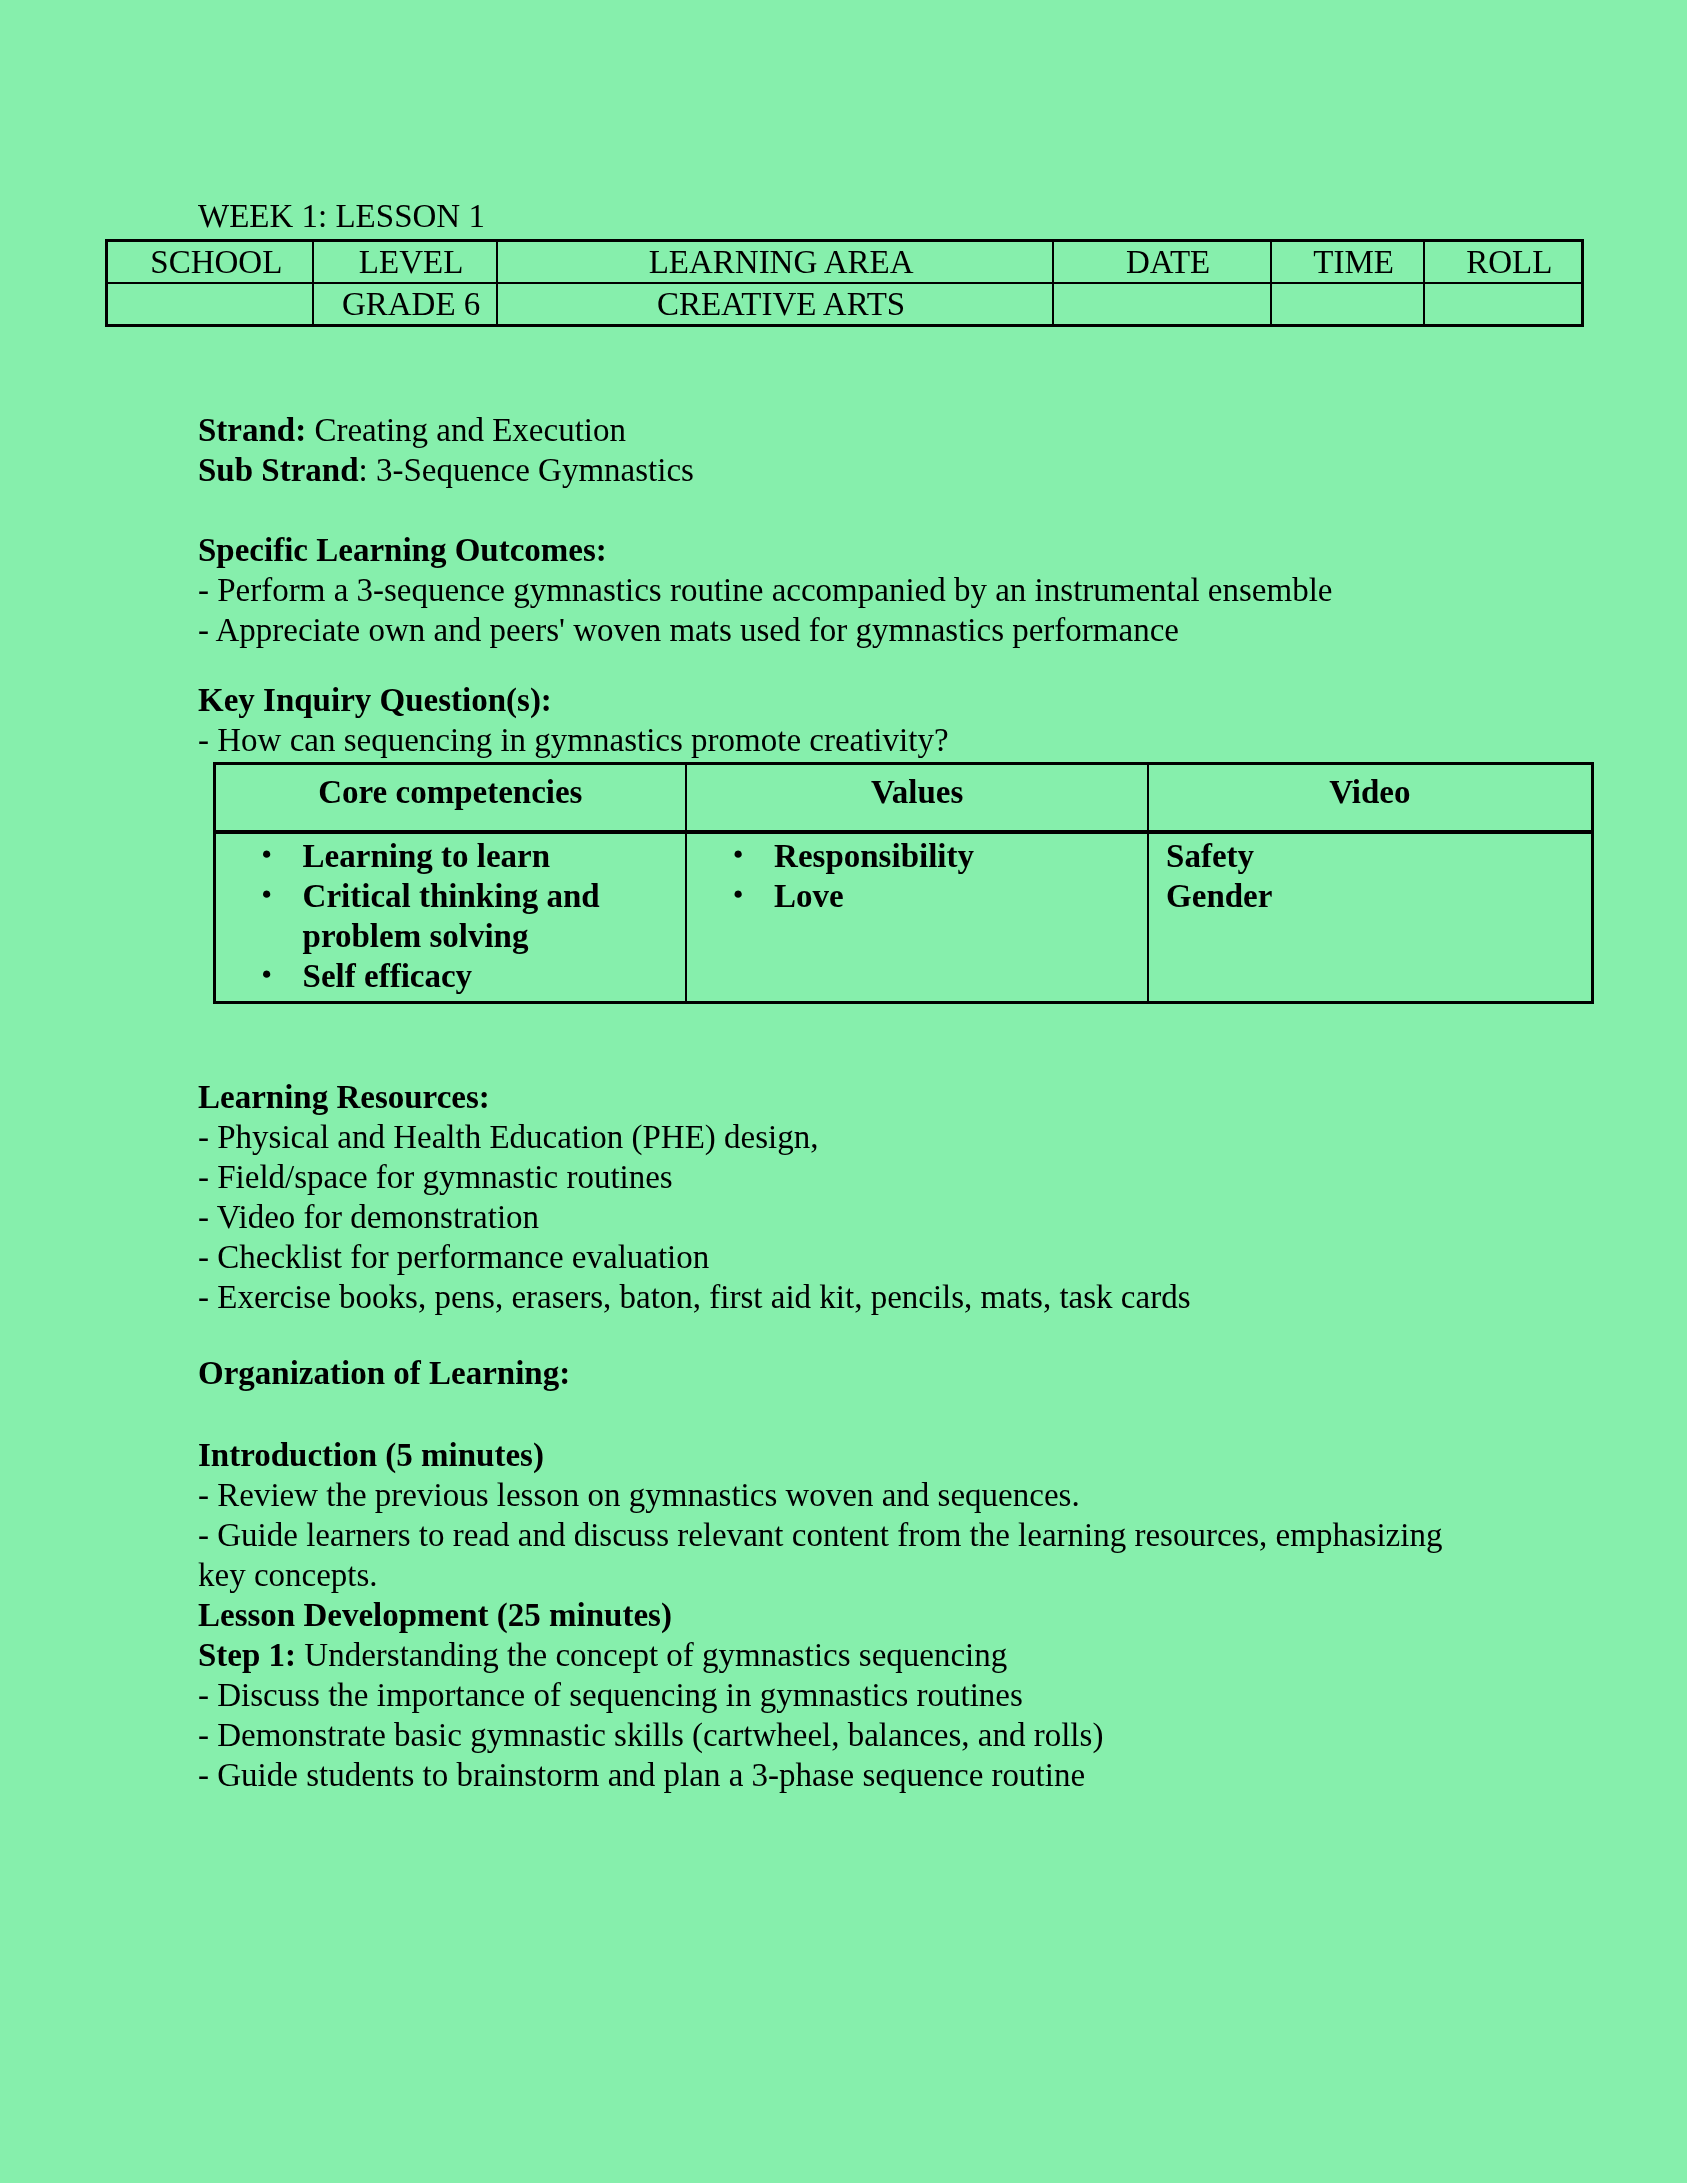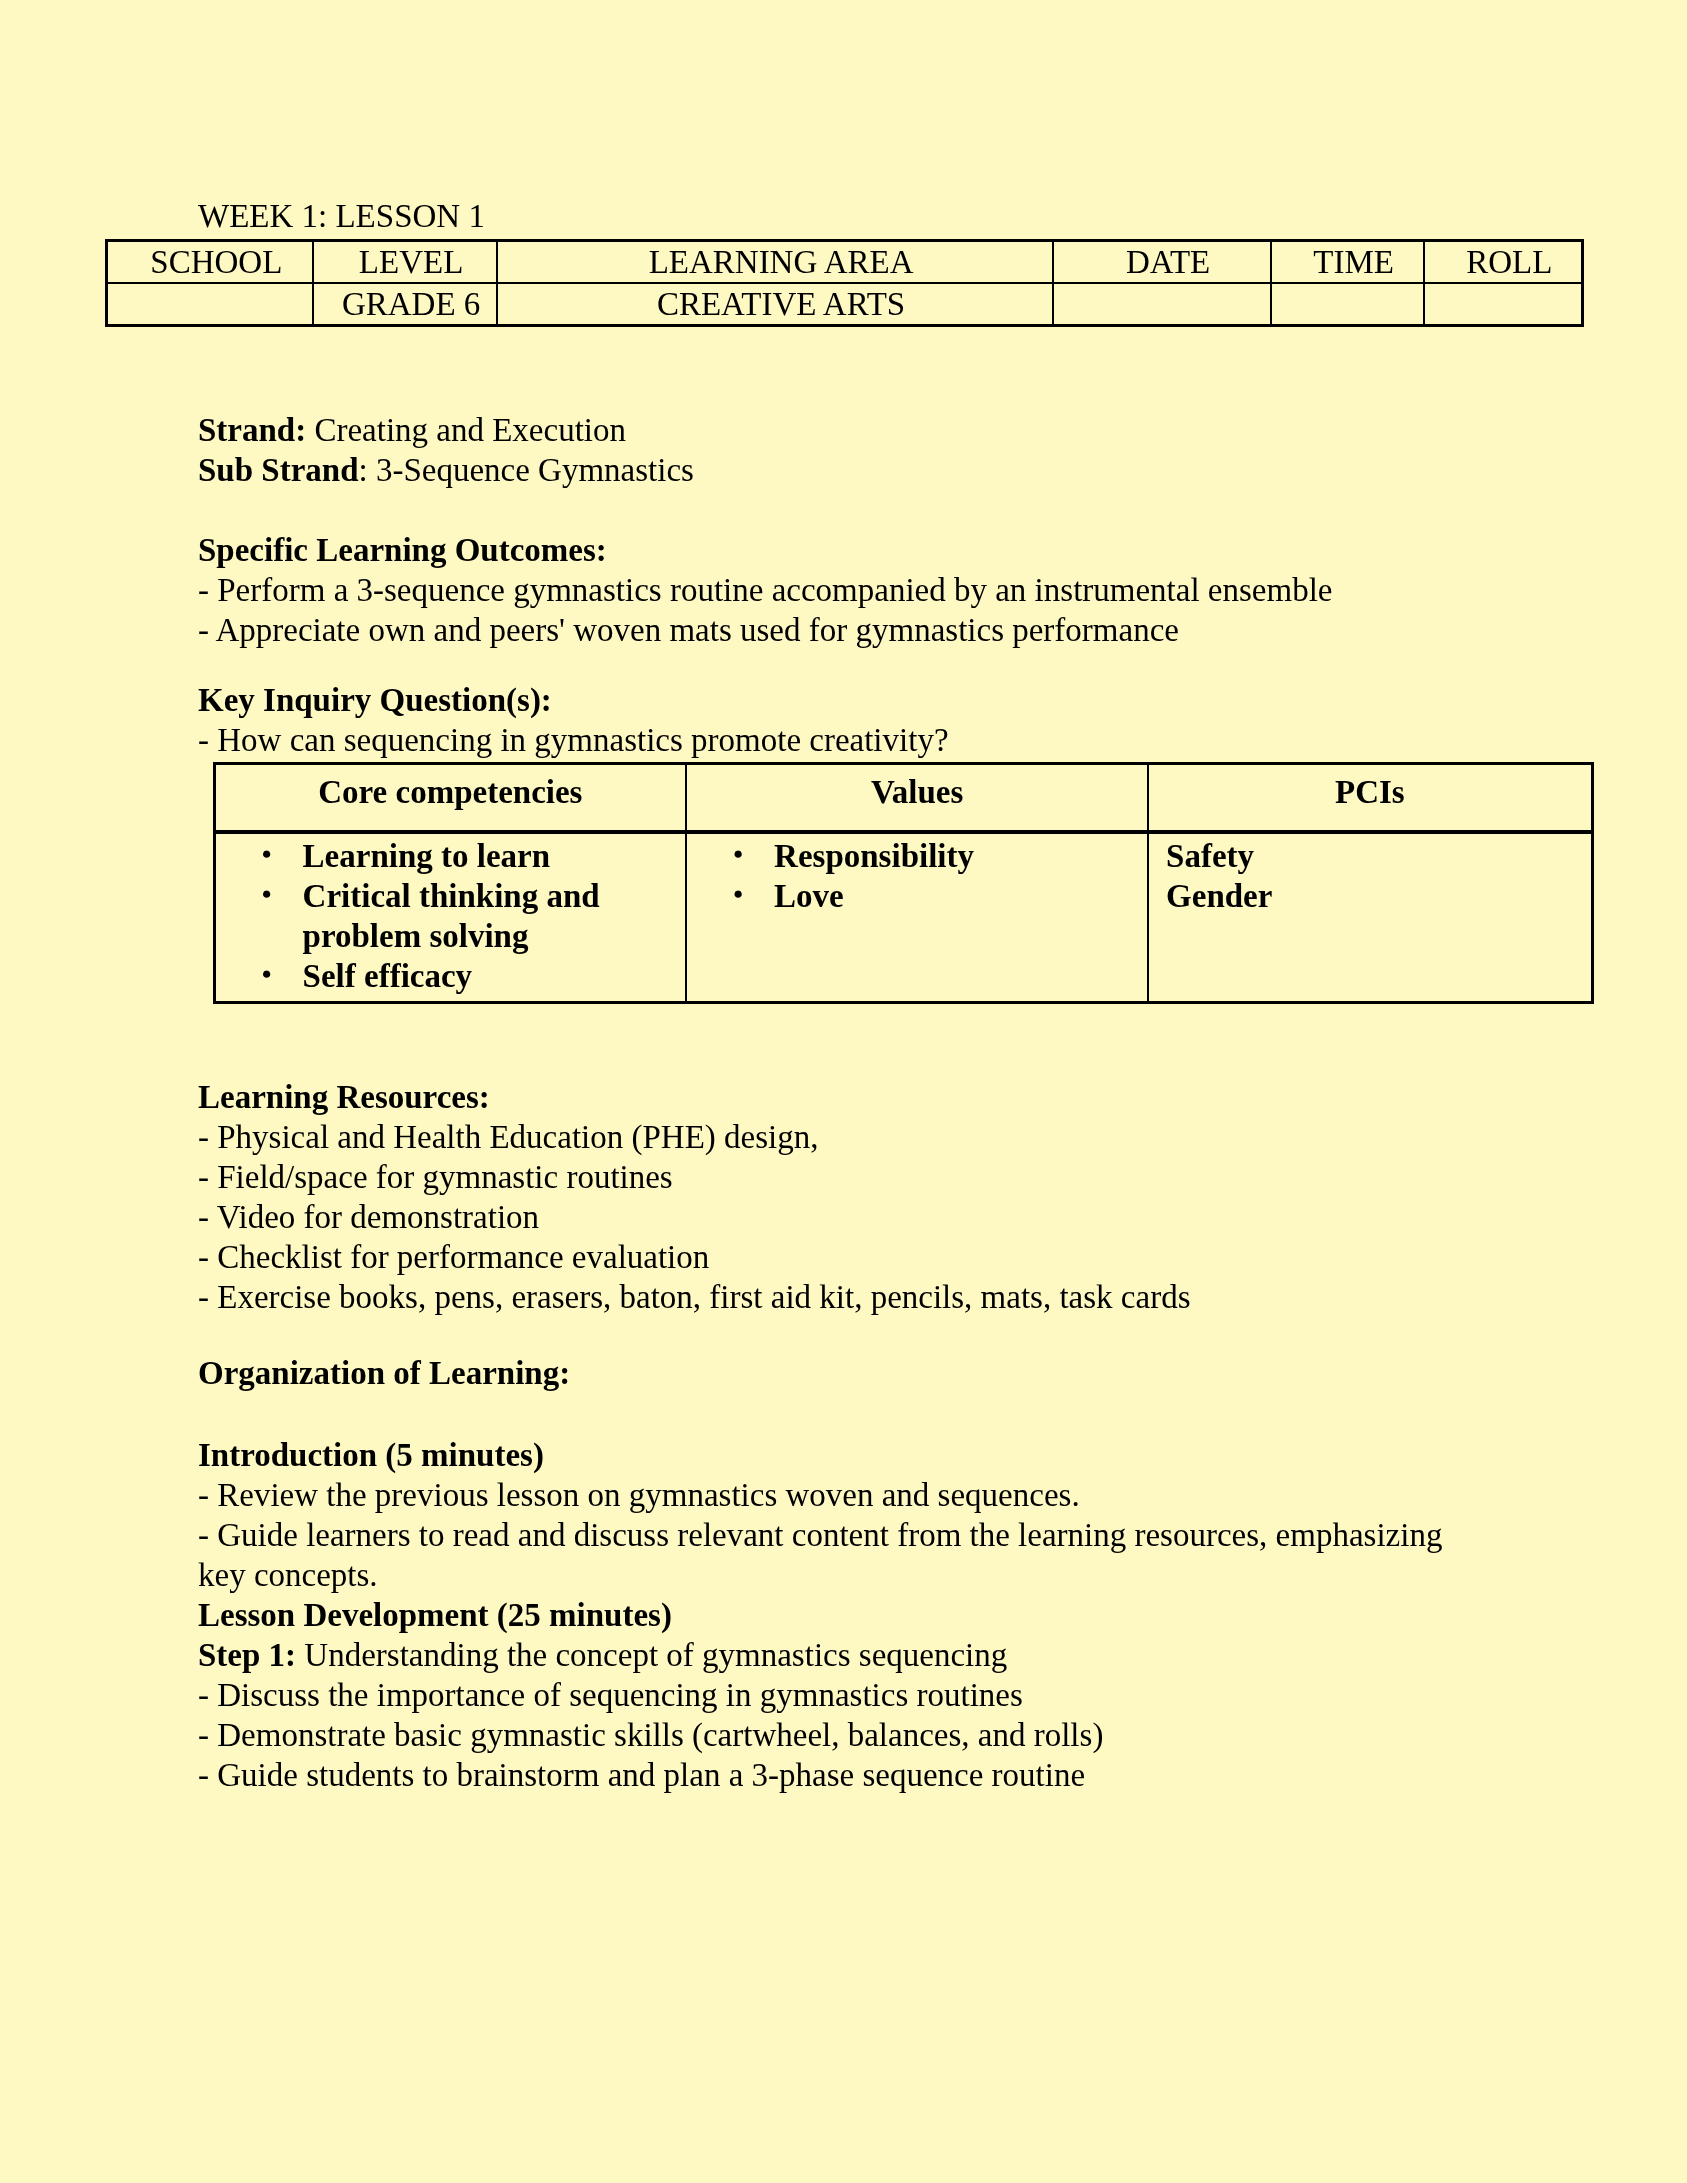--- a/index.html
+++ b/index.html
@@ -1,21 +1,21 @@
 <!DOCTYPE html>
 <html style="font-size:10.6px"><head>
 <meta charset="utf-8">
 <style>
   html,body { margin:0; padding:0; background:#888; }
   .page {
     position: relative;
     width: 1687px;
     height: 2183px;
     margin: 0 auto;
-    background: #fef9c3;
+    background: #86efac;
     color: #000000;
     font-family: "Liberation Serif", "DejaVu Serif", serif;
     font-size: 33px;
     line-height: 40px;
     overflow: hidden;
   }
   .content { padding: 196px 198px 0 198px; }
   .b { font-weight: bold; }
   .line { white-space: nowrap; }
 
@@ -148,21 +148,21 @@
     <table class="comp-table">
       <colgroup>
         <col style="width:472px">
           <col style="width:462px">
           <col style="width:444px">
       </colgroup>
       <tbody>
           <tr>
         <th>Core competencies</th>
         <th>Values</th>
-        <th>PCIs</th>
+        <th>Video</th>
       </tr>
       <tr>
         <td>
           <ul>
             <li>Learning to learn</li>
             <li>Critical thinking and problem solving</li>
             <li>Self efficacy</li>
           </ul>
         </td>
         <td>

